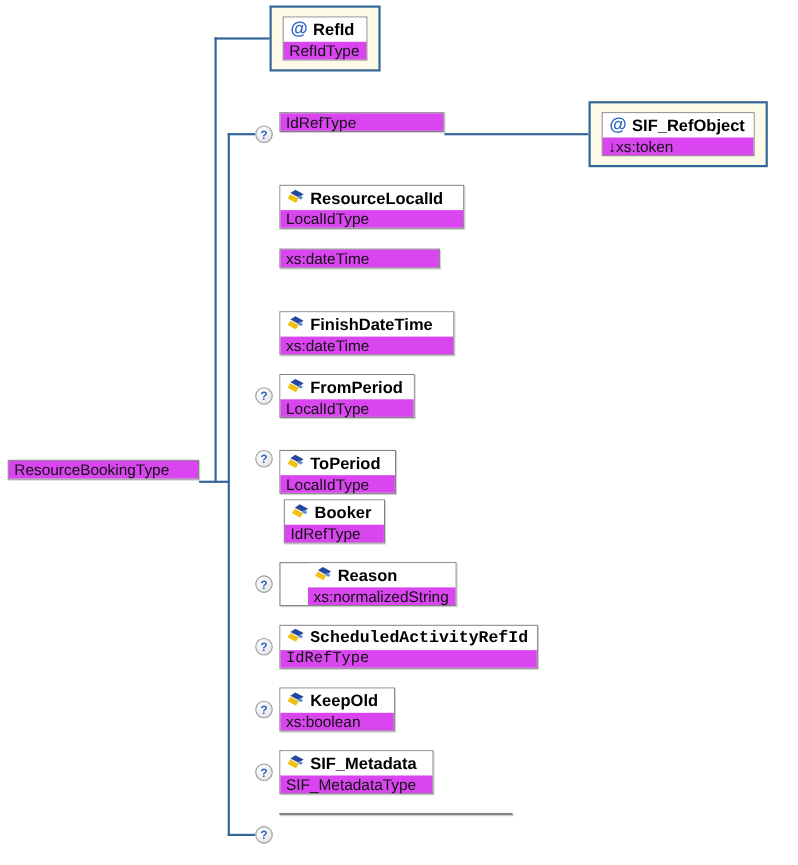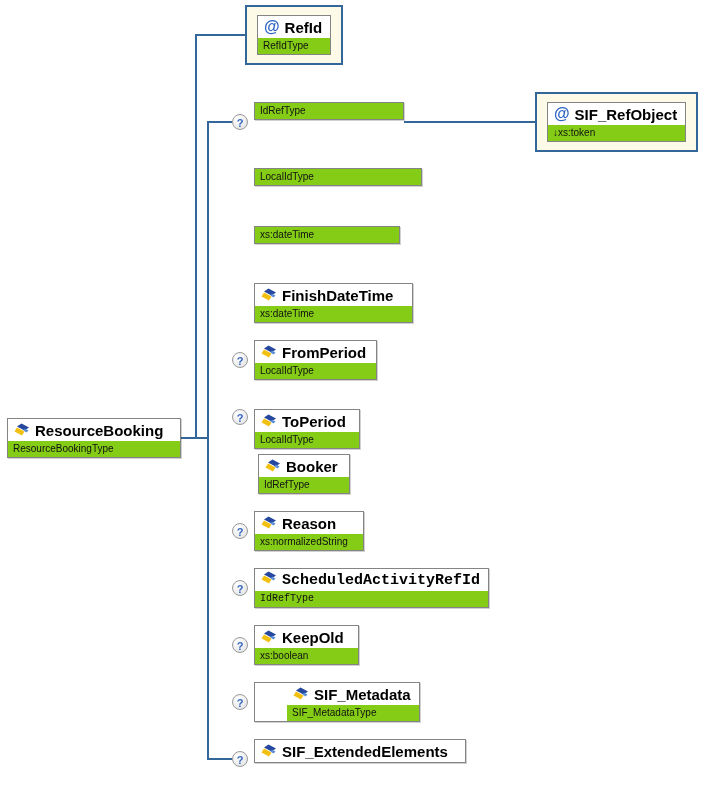--- a/index.html
+++ b/index.html
@@ -4,22 +4,22 @@
 <style>
   html,body{margin:0;padding:0;background:#fff;}
   .canvas{position:relative;width:725px;height:786px;background:#ffffff;overflow:hidden;
           font-family:"Liberation Sans", sans-serif;}
   .line{position:absolute;background:#336699;}
   
   .ebox{position:absolute;border:1px solid #848484;background:#ffffff;
         box-shadow:1px 1px 0 rgba(0,0,0,0.18);box-sizing:border-box;}
   .ebox .title{display:flex;align-items:center;gap:5px;height:22px;background:#ffffff;
         padding:0 8px 0 6px;font-size:15px;font-weight:bold;color:#000;white-space:nowrap;}
-  .ebox .subtitle{height:16px;line-height:16px;background:#84cc16;color:#111;
-        font-size:10px;padding:0 6px 0 5px;white-space:nowrap;}
+  .ebox .subtitle{height:16px;line-height:16px;background:#d946ef;color:#111;
+        font-size:14px;padding:0 6px 0 5px;white-space:nowrap;}
   
   .attr-frame{position:absolute;border:2px solid #336699;background:#fdfbe8;
         padding:8px 10px;box-sizing:border-box;}
   .attr-frame .ebox{position:relative;box-shadow:none;}
   .at{color:#2b64c5;font-weight:bold;font-size:16px;line-height:1;}
   
   .opt{position:absolute;width:16px;height:16px;border:1px solid #9a9a9a;border-radius:50%;
        background:radial-gradient(circle at 35% 30%, #ffffff 0%, #eeeeee 55%, #d9dde2 100%);
        color:#3465c0;font-size:11px;font-weight:bold;text-align:center;line-height:16px;
        box-sizing:border-box;z-index:3;}
@@ -32,30 +32,20 @@
 
   <div class="line" style="left:195px;top:34px;width:2px;height:405px;"></div>
   <div class="line" style="left:195px;top:34px;width:51px;height:2px;"></div>
   <div class="line" style="left:181px;top:437px;width:28px;height:2px;"></div>
   <div class="line" style="left:207px;top:121px;width:2px;height:639px;"></div>
   <div class="line" style="left:207px;top:121px;width:25px;height:2px;"></div>
   <div class="line" style="left:207px;top:758px;width:25px;height:2px;"></div>
   <div class="line" style="left:404px;top:121px;width:131px;height:2px;"></div>
 
   <div class="ebox" style="left:7px;top:418px;min-width:174px;">
-    <div class="title">
-      <span class="icon-el">
-        <svg width="16" height="13" viewBox="0 0 16 13">
-          <polygon points="7.5,0.5 15,4.5 10.5,7.5 3,3.5" fill="#26479e"></polygon>
-          <polygon points="3,4.5 10.5,8.5 8,12.5 0.5,8.5" fill="#f2c011"></polygon>
-          <polygon points="11,5.5 14.5,7.5 12.5,9.5 9.5,7.5" fill="#5b8ed6"></polygon>
-        </svg>
-      </span>
-      <span>ResourceBooking</span>
-    </div>
     <div class="subtitle">ResourceBookingType</div>
   </div>
 
   <div class="attr-frame" style="left:245px;top:5px;height:60px;">
     <div class="ebox">
       <div class="title">
         <span class="at">@</span>
         <span>RefId</span>
       </div>
       <div class="subtitle">RefIdType</div>
@@ -76,20 +66,30 @@
   <div>
     <span class="opt" style="left: 232px; top: 114px;">?</span>
     <div class="ebox" style="left: 254px; top: 102px; min-width: 150px;">
       <div class="subtitle">IdRefType</div>
     </div>
   </div>
 
   <div>
 
     <div class="ebox" style="left: 254px; top: 168px; min-width: 168px;">
+      <div class="title">
+        <span class="icon-el">
+          <svg width="16" height="13" viewBox="0 0 16 13">
+            <polygon points="7.5,0.5 15,4.5 10.5,7.5 3,3.5" fill="#26479e"></polygon>
+            <polygon points="3,4.5 10.5,8.5 8,12.5 0.5,8.5" fill="#f2c011"></polygon>
+            <polygon points="11,5.5 14.5,7.5 12.5,9.5 9.5,7.5" fill="#5b8ed6"></polygon>
+          </svg>
+        </span>
+        <span>ResourceLocalId</span>
+      </div>
       <div class="subtitle">LocalIdType</div>
     </div>
   </div>
 
   <div>
 
     <div class="ebox" style="left: 254px; top: 226px; min-width: 146px;">
       <div class="subtitle">xs:dateTime</div>
     </div>
   </div>
@@ -157,21 +157,21 @@
           </svg>
         </span>
         <span>Booker</span>
       </div>
       <div class="subtitle">IdRefType</div>
     </div>
   </div>
 
   <div>
     <span class="opt" style="left: 232px; top: 523px;">?</span>
-    <div class="ebox" style="left: 254px; top: 511px; min-width: 110px;">
+    <div class="ebox" style="left: 254px; top: 511px; min-width: 110px; padding-left: 25px;">
       <div class="title">
         <span class="icon-el">
           <svg width="16" height="13" viewBox="0 0 16 13">
             <polygon points="7.5,0.5 15,4.5 10.5,7.5 3,3.5" fill="#26479e"></polygon>
             <polygon points="3,4.5 10.5,8.5 8,12.5 0.5,8.5" fill="#f2c011"></polygon>
             <polygon points="11,5.5 14.5,7.5 12.5,9.5 9.5,7.5" fill="#5b8ed6"></polygon>
           </svg>
         </span>
         <span>Reason</span>
       </div>
@@ -208,44 +208,34 @@
           </svg>
         </span>
         <span>KeepOld</span>
       </div>
       <div class="subtitle">xs:boolean</div>
     </div>
   </div>
 
   <div>
     <span class="opt" style="left: 232px; top: 694px;">?</span>
-    <div class="ebox" style="left: 254px; top: 682px; min-width: 140px; padding-left: 32px;">
+    <div class="ebox" style="left: 254px; top: 682px; min-width: 140px;">
       <div class="title">
         <span class="icon-el">
           <svg width="16" height="13" viewBox="0 0 16 13">
             <polygon points="7.5,0.5 15,4.5 10.5,7.5 3,3.5" fill="#26479e"></polygon>
             <polygon points="3,4.5 10.5,8.5 8,12.5 0.5,8.5" fill="#f2c011"></polygon>
             <polygon points="11,5.5 14.5,7.5 12.5,9.5 9.5,7.5" fill="#5b8ed6"></polygon>
           </svg>
         </span>
         <span>SIF_Metadata</span>
       </div>
       <div class="subtitle">SIF_MetadataType</div>
     </div>
   </div>
 
   <div>
     <span class="opt" style="left: 232px; top: 751px;">?</span>
     <div class="ebox" style="left: 254px; top: 739px; min-width: 212px;">
-      <div class="title">
-        <span class="icon-el">
-          <svg width="16" height="13" viewBox="0 0 16 13">
-            <polygon points="7.5,0.5 15,4.5 10.5,7.5 3,3.5" fill="#26479e"></polygon>
-            <polygon points="3,4.5 10.5,8.5 8,12.5 0.5,8.5" fill="#f2c011"></polygon>
-            <polygon points="11,5.5 14.5,7.5 12.5,9.5 9.5,7.5" fill="#5b8ed6"></polygon>
-          </svg>
-        </span>
-        <span>SIF_ExtendedElements</span>
-      </div>
     </div>
   </div>
 </div>
 </div>
 
 </body></html>

